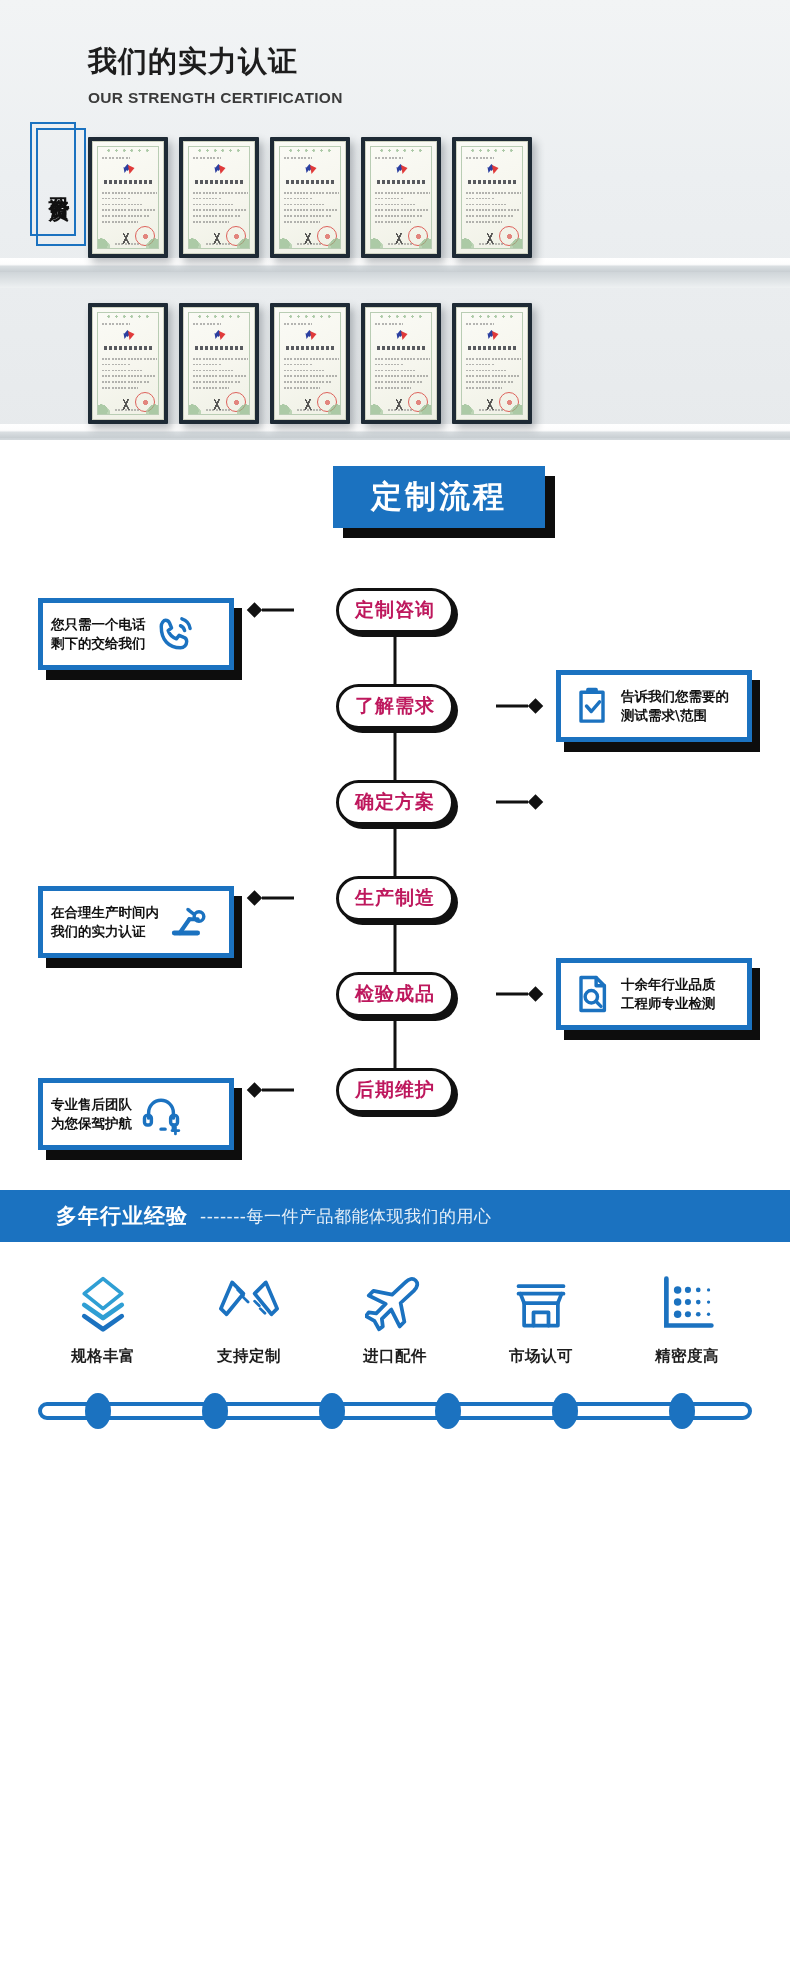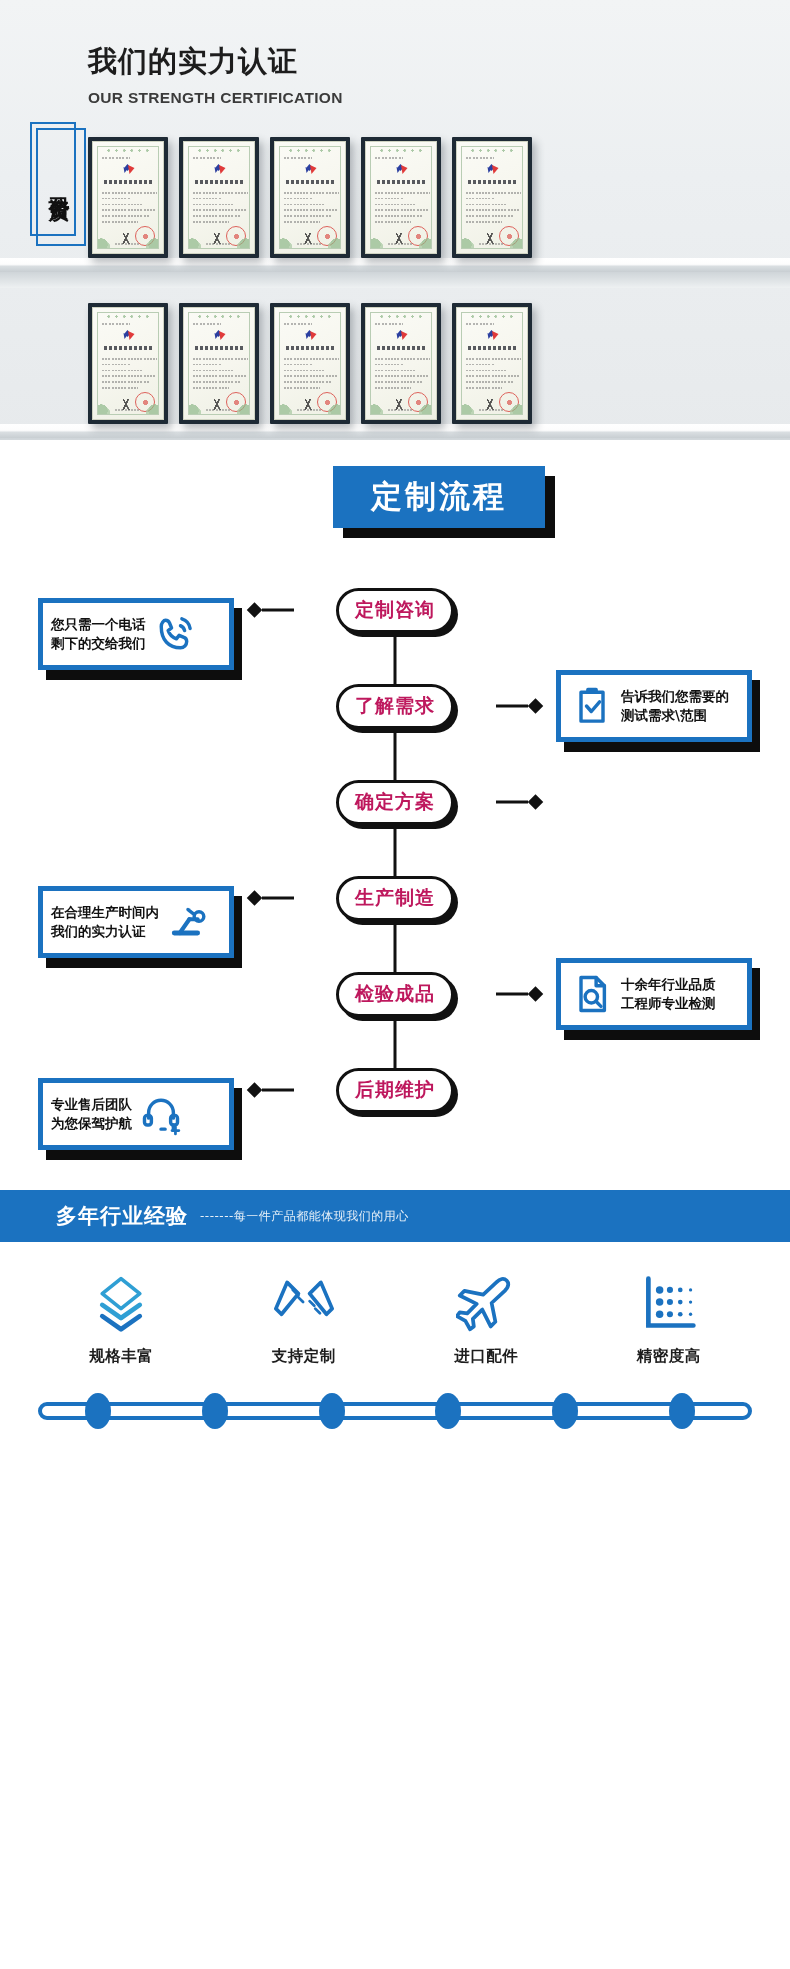--- a/index.html
+++ b/index.html
@@ -248,21 +248,21 @@
   .exp-bar {
     width: 790px; height: 52px; background: #1b72c0;
     display: flex; align-items: center; padding-left: 56px; gap: 12px;
     margin-top: 18px;
   }
   .exp-title {
     color: #fff; font-size: 21px; font-weight: bold; letter-spacing: 1px;
     font-family: "DejaVu Sans", "Liberation Sans", sans-serif;
   }
   .exp-sub {
-    color: #e7f0f8; font-size: 12px; letter-spacing: .5px;
+    color: #e7f0f8; font-size: 17px; letter-spacing: .5px;
     font-family: "DejaVu Sans", "Liberation Sans", sans-serif;
   }
 
   
   .features {
     width: 790px; background: #fff; padding: 30px 0 18px 0;
   }
   .feat-row {
     display: flex; justify-content: space-around; align-items: flex-end;
     padding: 0 30px;
@@ -777,20 +777,31 @@
         </div>
     <div class="feat-label">支持定制</div>
       </div>
       <div class="feat">
     <div class="feat-ico">
           <svg viewBox="0 0 64 64" fill="none" stroke="#1b72c0" stroke-width="4" stroke-linecap="round" stroke-linejoin="round">
             <path d="M54 8c3 3 2 7-2 11L38 32l4 20-5 5-9-18-10 10 1 8-4 3-5-9-9-5 3-4 8 1 10-10-18-9 5-5 20 4L43 10c4-4 8-5 11-2z" stroke-width="4"></path>
           </svg>
         </div>
     <div class="feat-label">进口配件</div>
+      </div>
+      <div class="feat">
+    <div class="feat-ico">
+          <svg viewBox="0 0 64 64" fill="none" stroke="#1b72c0" stroke-width="4" stroke-linecap="round" stroke-linejoin="round">
+            <path d="M8 14h48M8 22h48" stroke-width="4"></path>
+               <path d="M10 22l4 10h36l4-10" stroke-width="4"></path>
+               <path d="M14 32v24h36V32" stroke-width="4"></path>
+               <path d="M24 56V42h16v14" stroke-width="4"></path>
+          </svg>
+        </div>
+    <div class="feat-label">市场认可</div>
       </div>
       <div class="feat">
     <div class="feat-ico">
           <svg viewBox="0 0 64 64" fill="none" stroke-linecap="round">
         <path d="M10 6v50h48" stroke="#1b72c0" stroke-width="5"></path>
         <circle cx="22" cy="18" r="4" fill="#1b72c0"></circle>
             <circle cx="33" cy="18" r="3.25" fill="#1b72c0"></circle>
             <circle cx="44" cy="18" r="2.5" fill="#1b72c0"></circle>
             <circle cx="55" cy="18" r="1.75" fill="#1b72c0"></circle>
             <circle cx="22" cy="31" r="4" fill="#1b72c0"></circle>

